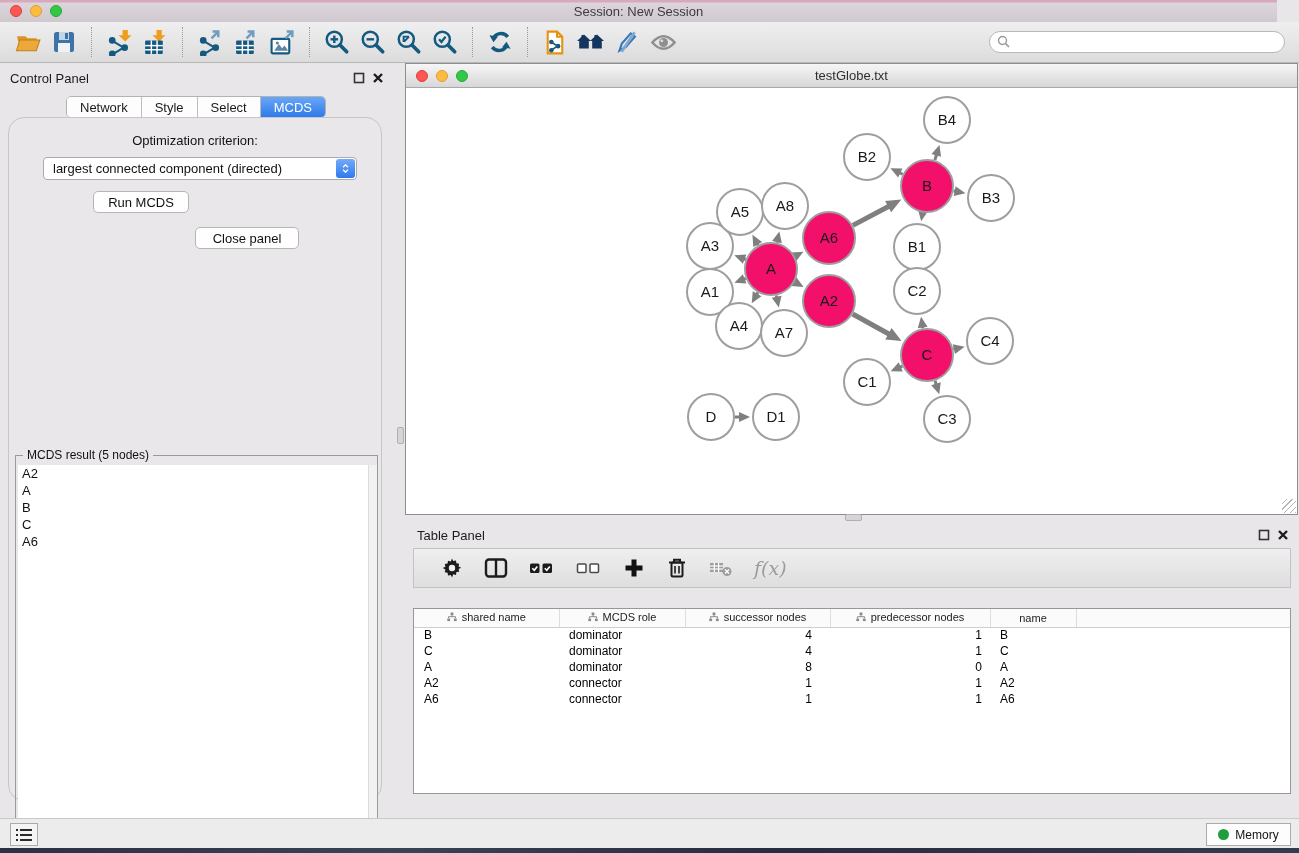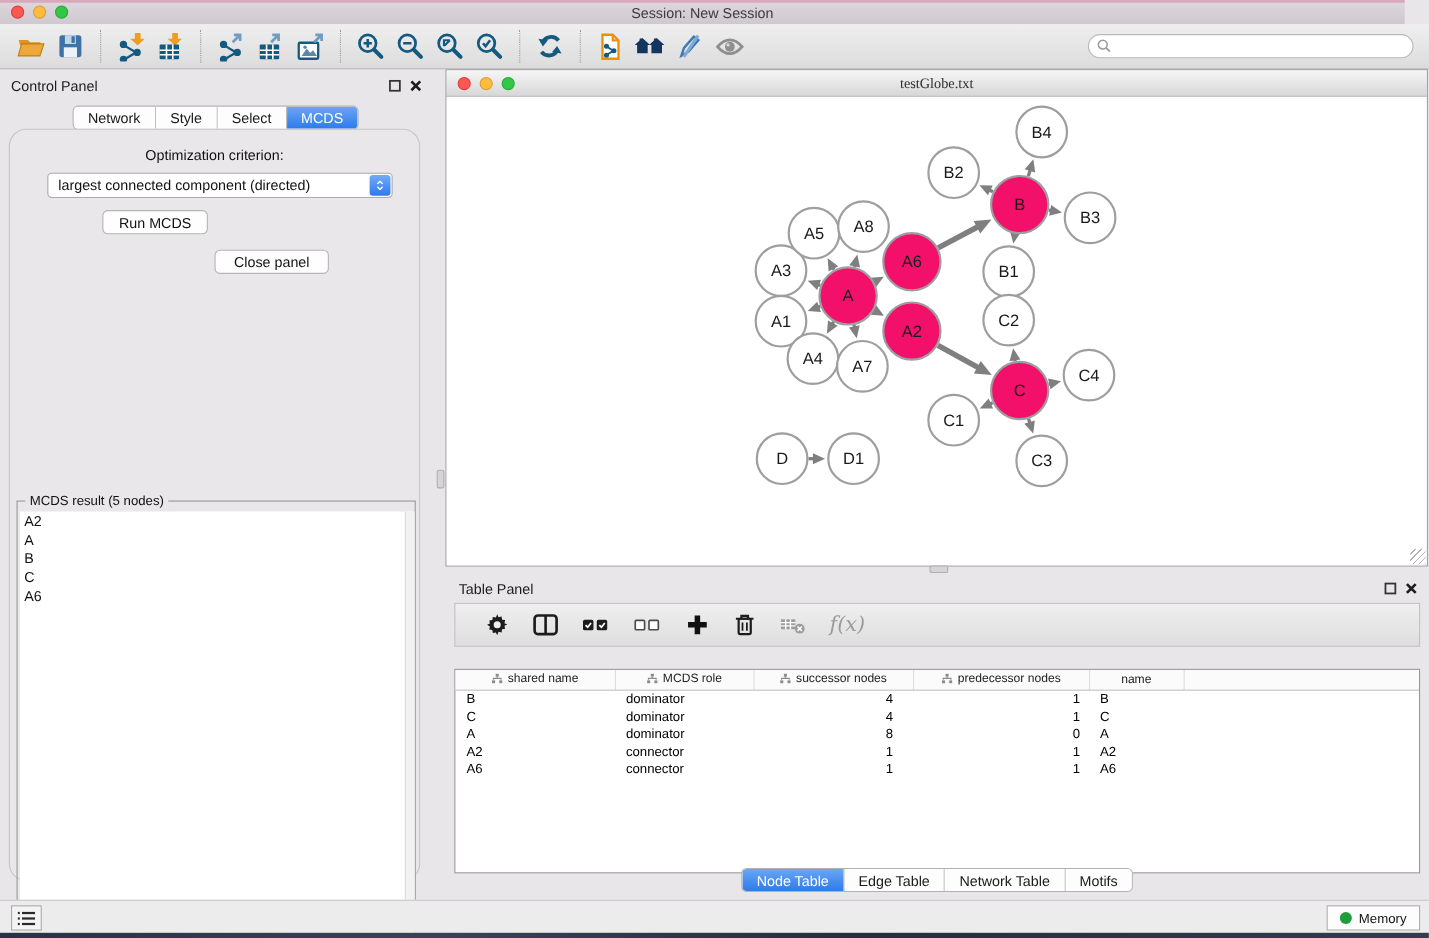--- a/index.html
+++ b/index.html
@@ -57,21 +57,21 @@
   .result-list { position:absolute; left:2px; right:2px; top:9px; bottom:2px; background:#fff; overflow:hidden; }
   .result-scroll { position:absolute; right:0; top:0; bottom:0; width:9px; background:#f2f2f2; border-left:1px solid #dcdcdc; }
   .result-item { font-size:13px; color:#111; padding:1px 0 1px 4px; line-height:15px; }
 
   
   #network-window { position:absolute; left:405px; top:63px; width:893px; height:452px;
     background:#fff; border:1px solid #8e8e8e; }
   .nw-titlebar { position:relative; height:24px; background:linear-gradient(#f6f6f6,#d7d7d7);
     border-bottom:1px solid #a8a8a8; display:flex; align-items:center; justify-content:center; }
   .nw-titlebar .lights { top:6px; }
-  .nw-title { font-size:13px; color:#2e2e2e;font-family:Liberation Serif, serif; }
+  .nw-title { font-size:13px; color:#2e2e2e; }
   #graph-canvas { position:absolute; left:0; top:24px; width:891px; height:426px; background:#fff; }
   .resize-grip { position:absolute; right:1px; bottom:1px; width:14px; height:14px;
     background:repeating-linear-gradient(135deg, transparent 0 3px, #b5b5b5 3px 4px); }
   .gripper-v { position:absolute; left:397px; top:427px; width:7px; height:17px; background:#d6d4d6;
     border:1px solid #b0b0b0; border-radius:2px; }
   .gripper-h { position:absolute; left:845px; top:514px; width:17px; height:7px; background:#d6d4d6;
     border:1px solid #b0b0b0; border-radius:2px; }
 
   
   #table-panel { position:absolute; left:405px; top:520px; width:894px; height:292px; }
@@ -620,26 +620,20 @@
               <td class="l">A6</td>
               <td class="l">connector</td>
               <td class="r">1</td>
               <td class="r2">1</td>
               <td class="l">A6</td>
               <td></td>
             </tr>
           </tbody>
       </table>
     </div>
-    <div class="tp-tabs">
-      <div class="seg active">Node Table</div>
-      <div class="seg">Edge Table</div>
-      <div class="seg">Network Table</div>
-      <div class="seg">Motifs</div>
-    </div>
   </div>
 
   <div id="status-bar">
     <div id="list-btn">
       <svg width="16" height="14" viewBox="0 0 16 14">
           <g fill="#2a2a2a">
             <rect x="0" y="1" width="2" height="2"></rect>
             <rect x="4" y="1" width="12" height="2"></rect>
             <rect x="0" y="6" width="2" height="2"></rect>
             <rect x="4" y="6" width="12" height="2"></rect>

